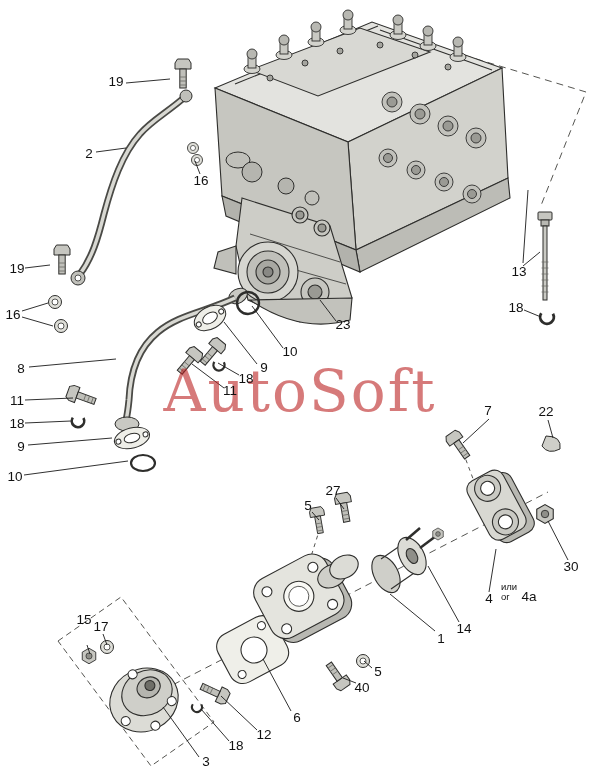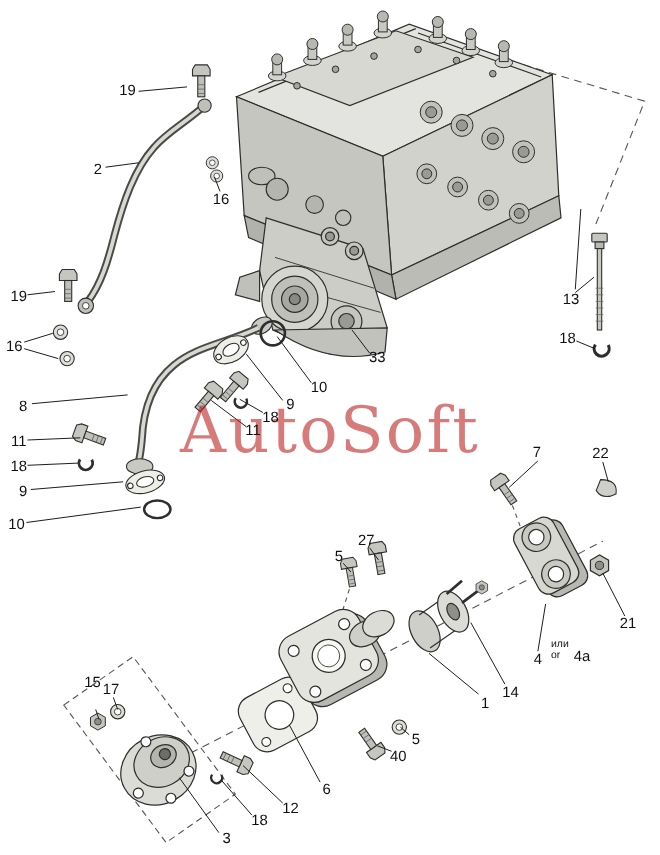--- a/index.html
+++ b/index.html
@@ -396,26 +396,26 @@
 <div class="callout" style="left:13px;top:315px">16</div>
 <div class="callout" style="left:21px;top:369px">8</div>
 <div class="callout" style="left:17px;top:401px">11</div>
 <div class="callout" style="left:17px;top:424px">18</div>
 <div class="callout" style="left:21px;top:447px">9</div>
 <div class="callout" style="left:15px;top:477px">10</div>
 <div class="callout" style="left:246px;top:379px">18</div>
 <div class="callout" style="left:230px;top:391px">11</div>
 <div class="callout" style="left:264px;top:368px">9</div>
 <div class="callout" style="left:290px;top:352px">10</div>
-<div class="callout" style="left:343px;top:325px">33</div>
+<div class="callout" style="left:343px;top:325px">23</div>
 <div class="callout" style="left:519px;top:272px">13</div>
 <div class="callout" style="left:516px;top:308px">18</div>
 <div class="callout" style="left:488px;top:411px">7</div>
 <div class="callout" style="left:546px;top:412px">22</div>
-<div class="callout" style="left:571px;top:567px">21</div>
+<div class="callout" style="left:571px;top:567px">30</div>
 <div class="callout" style="left:489px;top:599px">4</div>
 <div class="callout alt-stack" style="left:509px;top:592px">
   <span>или</span>
   <span>or</span>
 </div>
 <div class="callout" style="left:529px;top:597px">4a</div>
 <div class="callout" style="left:464px;top:629px">14</div>
 <div class="callout" style="left:441px;top:639px">1</div>
 <div class="callout" style="left:333px;top:491px">27</div>
 <div class="callout" style="left:308px;top:506px">5</div>

